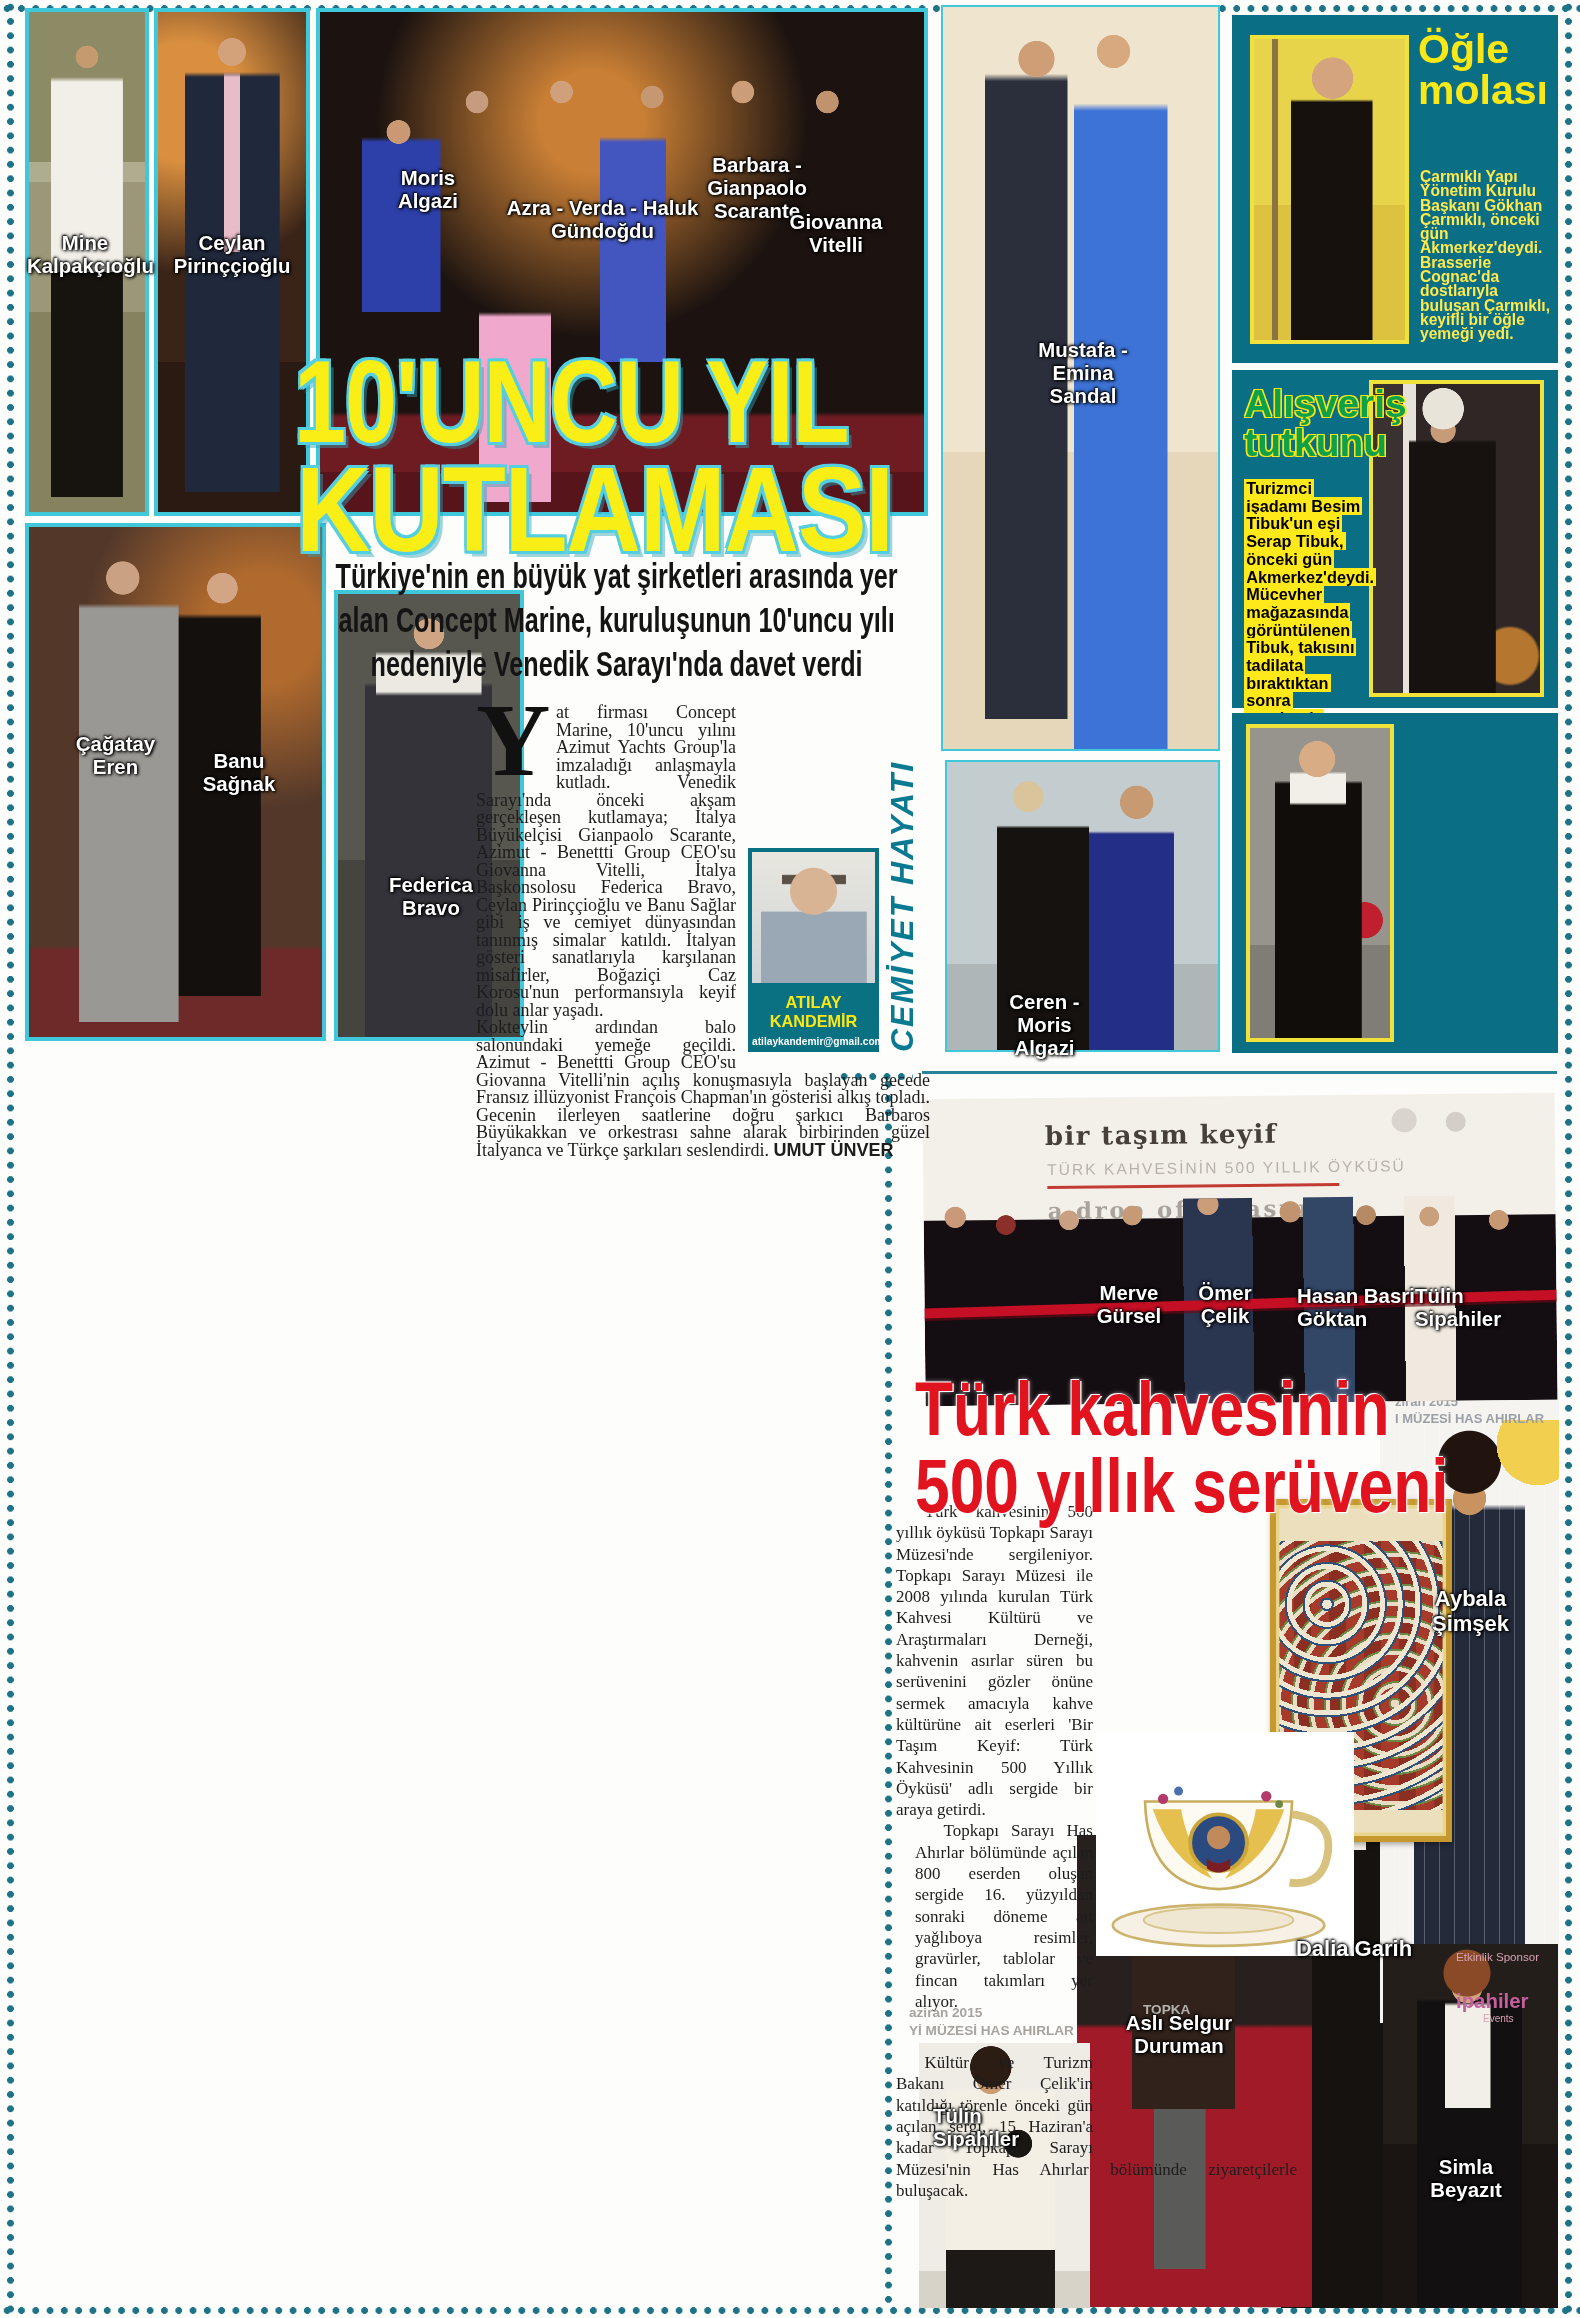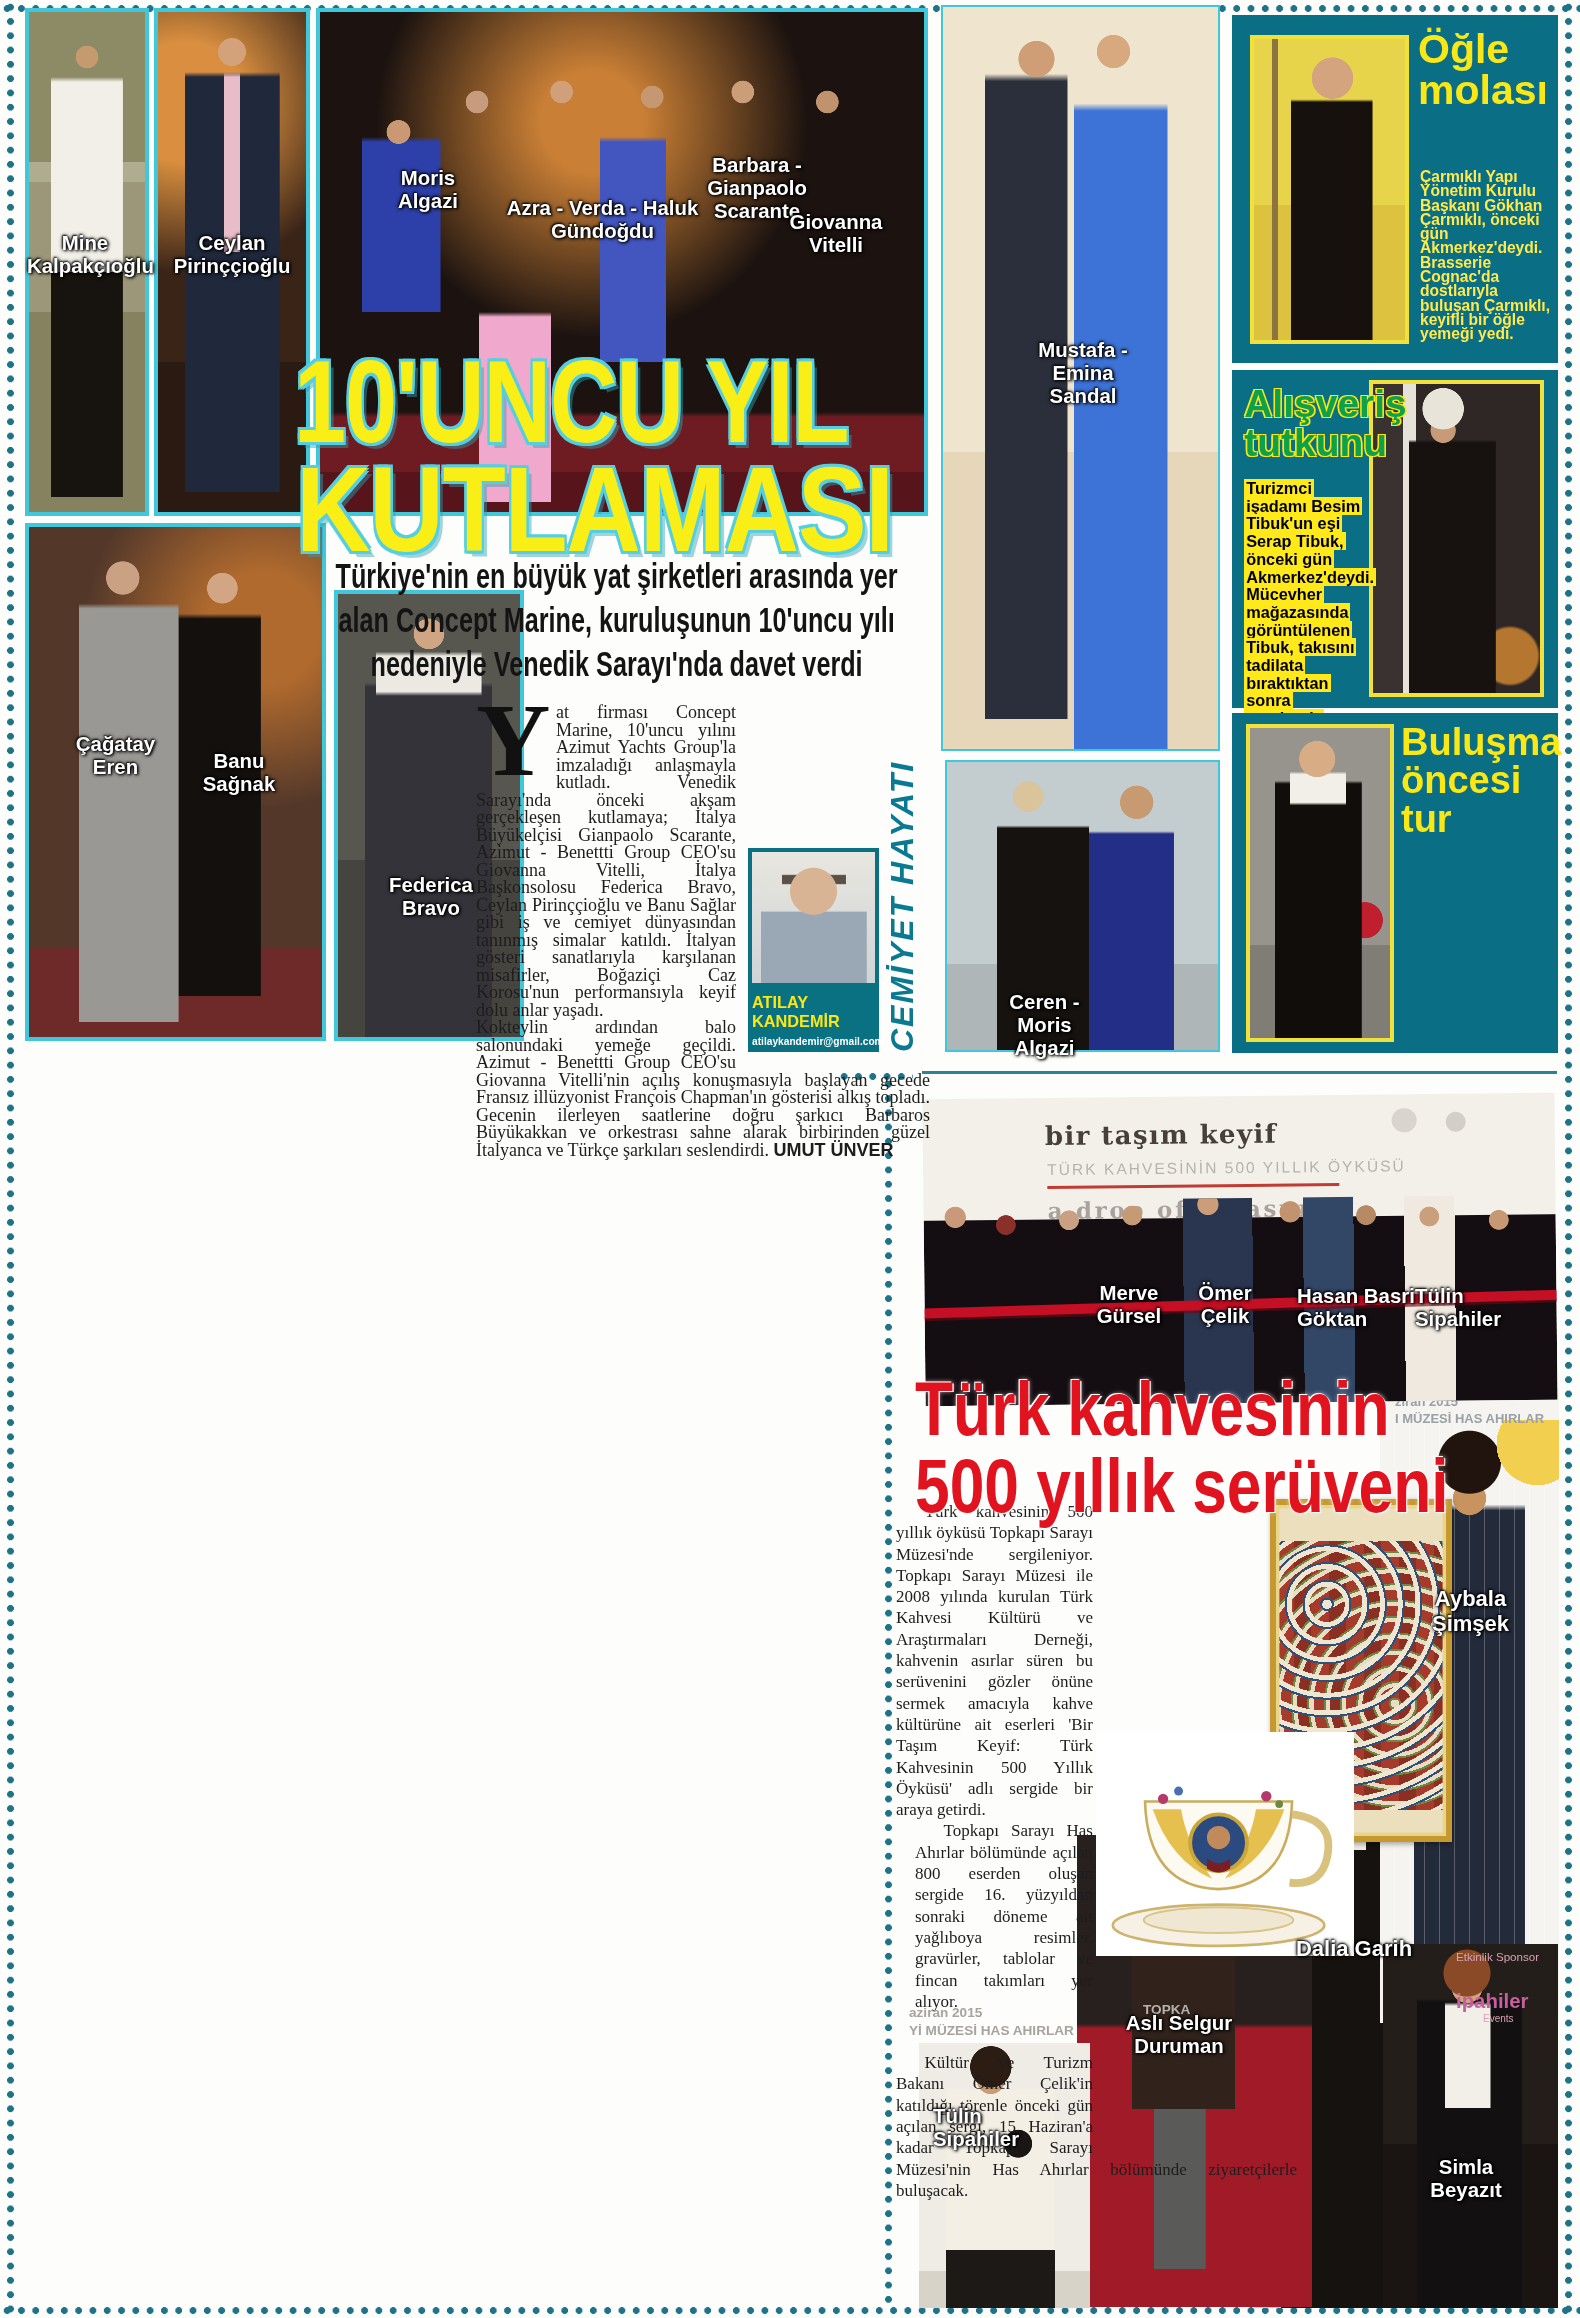--- a/index.html
+++ b/index.html
@@ -115,21 +115,21 @@
   </div>
 
   <div class="colbox" style="left:748px;top:848px;width:131px;height:204px;">
     <div style="position:absolute;left:0;top:0;right:0;height:131px;
          background:
           radial-gradient(circle at 50% 30%, #d9b494 0 23px, rgba(0,0,0,0) 24px),
           linear-gradient(180deg, rgba(0,0,0,0) 17%, #5b5046 18% 24%, rgba(0,0,0,0) 25%) 50% 0/52% 100% no-repeat,
           linear-gradient(180deg, rgba(0,0,0,0) 45%, #9aa7b4 46% 100%) 50% 0/86% 100% no-repeat,
           linear-gradient(180deg, rgba(0,0,0,0) 52%, #31435c 53% 100%) 50% 0/16% 100% no-repeat,
           linear-gradient(180deg,#e8e6df,#cfd4d6);"></div>
-    <div style="position:absolute;left:0;right:0;bottom:0;height:65px;background:#0a7183;text-align:left;margin-top:40px;">
+    <div style="position:absolute;left:0;right:0;bottom:0;height:65px;background:#0a7183;text-align:center;margin-top:40px;">
       <div style="color:#f9e816;font-weight:700;font-size:16.3px;padding-top:9.5px;">ATILAY KANDEMİR</div>
       <div style="color:#ffffff;font-weight:700;font-size:10.2px;padding-top:5.4px;">atilaykandemir@gmail.com</div>
     </div>
   </div>
 
   <div class="vtitle" style="left:884px;top:1052px;">
     <span>CEMİYET HAYATI</span>
   </div>
 
   <div class="photo" style="left:25px;top:523px;width:301px;height:518px;
@@ -192,22 +192,20 @@
   </div>
 
   <div class="box" style="left:1232px;top:713px;width:326px;height:340px;">
     <div class="bphoto" style="left:13.6px;top:11px;width:148px;height:318px;
          background:
           radial-gradient(circle at 48% 10%, #d8ad85 0 17.7px, rgba(0,0,0,0) 18.4px),
           linear-gradient(180deg, rgba(0,0,0,0) 14%, #f2efe9 15% 24%, rgba(0,0,0,0) 25%) 48% 0/40% 100% no-repeat,
           linear-gradient(180deg, rgba(0,0,0,0) 17%, #100d0b 18% 100%) 48% 0/62% 100% no-repeat,
           radial-gradient(circle at 82% 62%, #c01f2e 0 17.7px, rgba(0,0,0,0) 18.4px),
           linear-gradient(180deg,#97948d 0 70%,#807d76 70%);"></div>
-    <div class="btitle" style="left: 169px; top: 9.5px; width: 153px; font-size: 38px; white-space: pre-line;">Buluşma
-öncesi tur</div>
   </div>
 
   <div class="photo noborder" style="left:924px;top:1096px;width:632px;height:307px;transform:rotate(-0.6deg);background:#f3f0ea;z-index:2;">
     <div style="position:absolute;left:122px;top:23px;font-family:'DejaVu Serif',serif;font-weight:700;font-size:26px;color:#47403a;letter-spacing:1.4px;">bir taşım keyif</div>
     <div style="position:absolute;left:124px;top:63px;font-size:15.6px;color:#b8b2ac;letter-spacing:2px;">TÜRK KAHVESİNİN 500 YILLIK ÖYKÜSÜ</div>
     <div style="position:absolute;left:124px;top:88px;width:292px;height:2.7px;background:#c23b33;"></div>
     <div style="position:absolute;left:124px;top:99px;font-family:'DejaVu Serif',serif;font-weight:700;font-size:23px;color:#a9a29a;letter-spacing:2.7px;">a drop of pleasure</div>
     <div style="position:absolute;left:133px;top:143px;font-size:15px;color:#c7c1ba;letter-spacing:2px;">00 YEARS OF</div>
     <div style="position:absolute;left:135px;top:171px;font-size:9.5px;color:#b5afa8;">Haziran</div>
     <div style="position:absolute;left:469px;top:13.6px;width:24.5px;height:24.5px;border-radius:50%;background:#d9d5ce;"></div>

